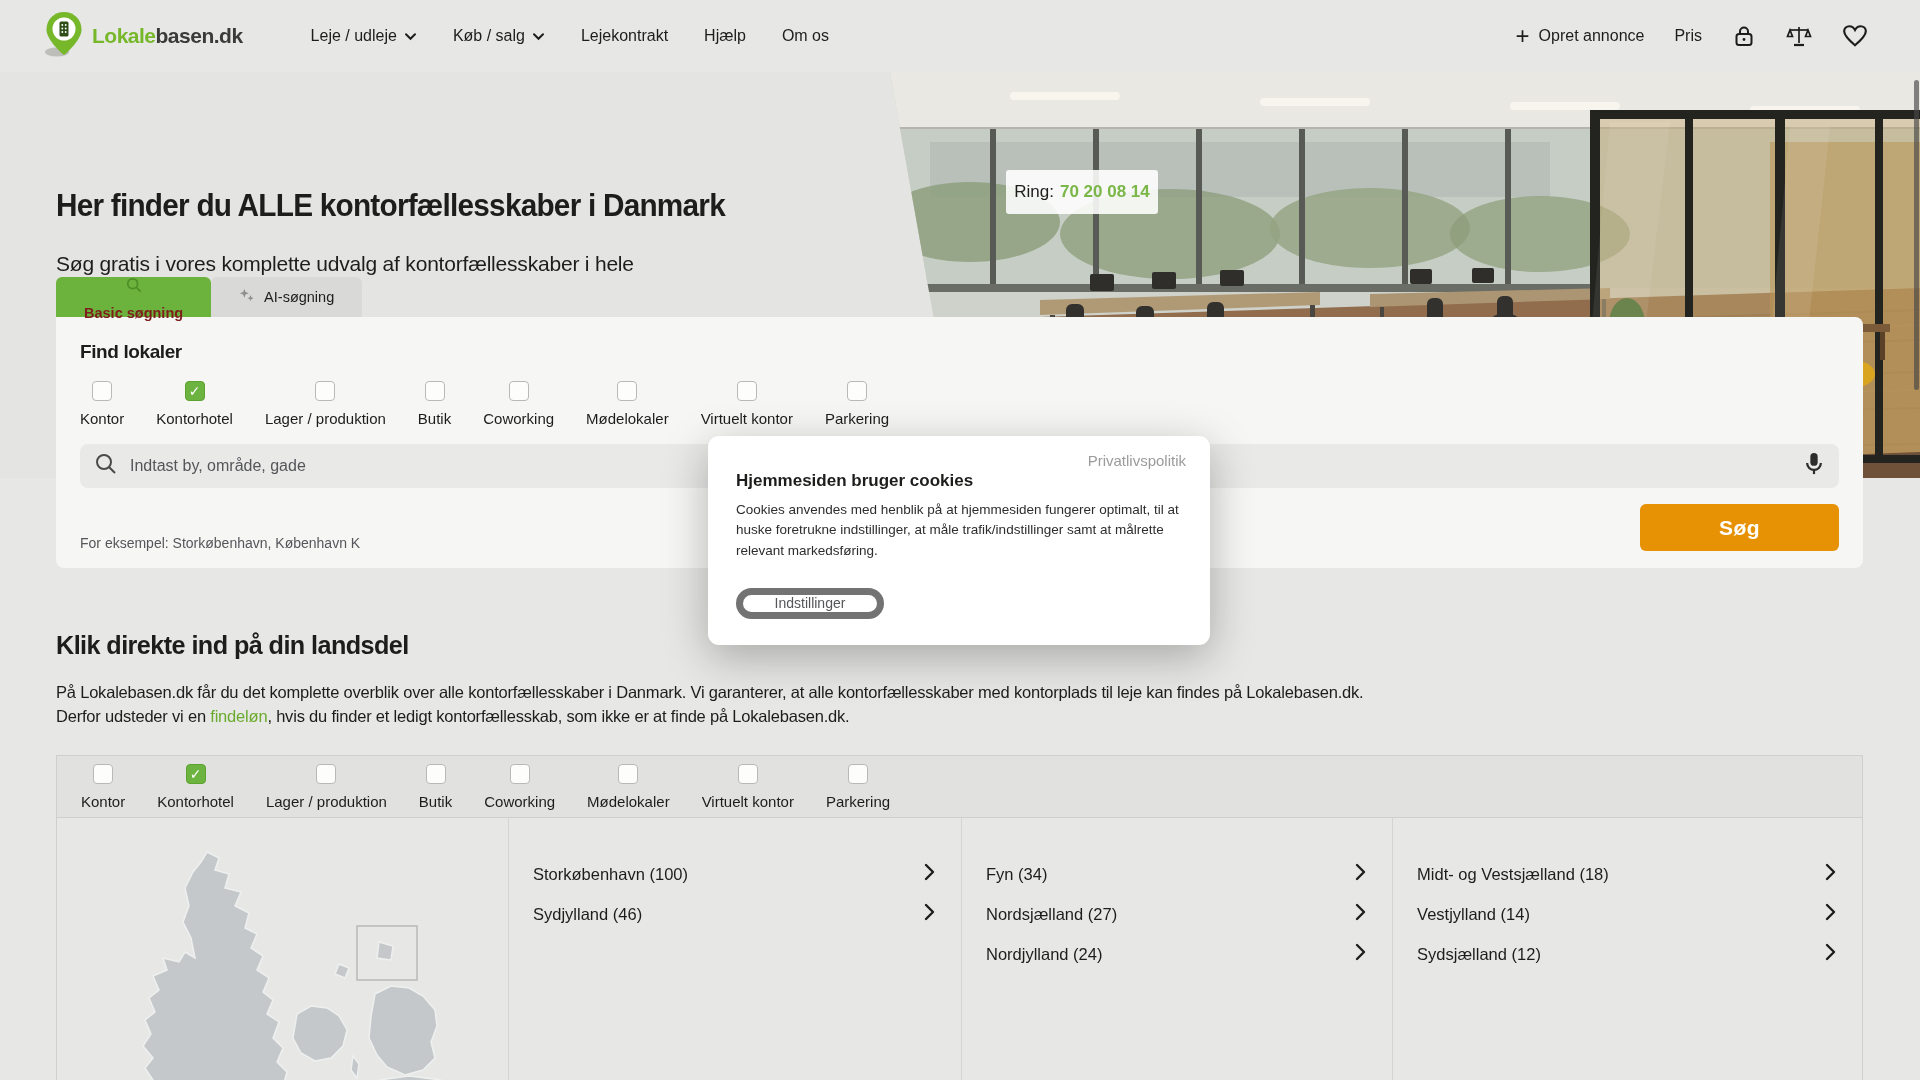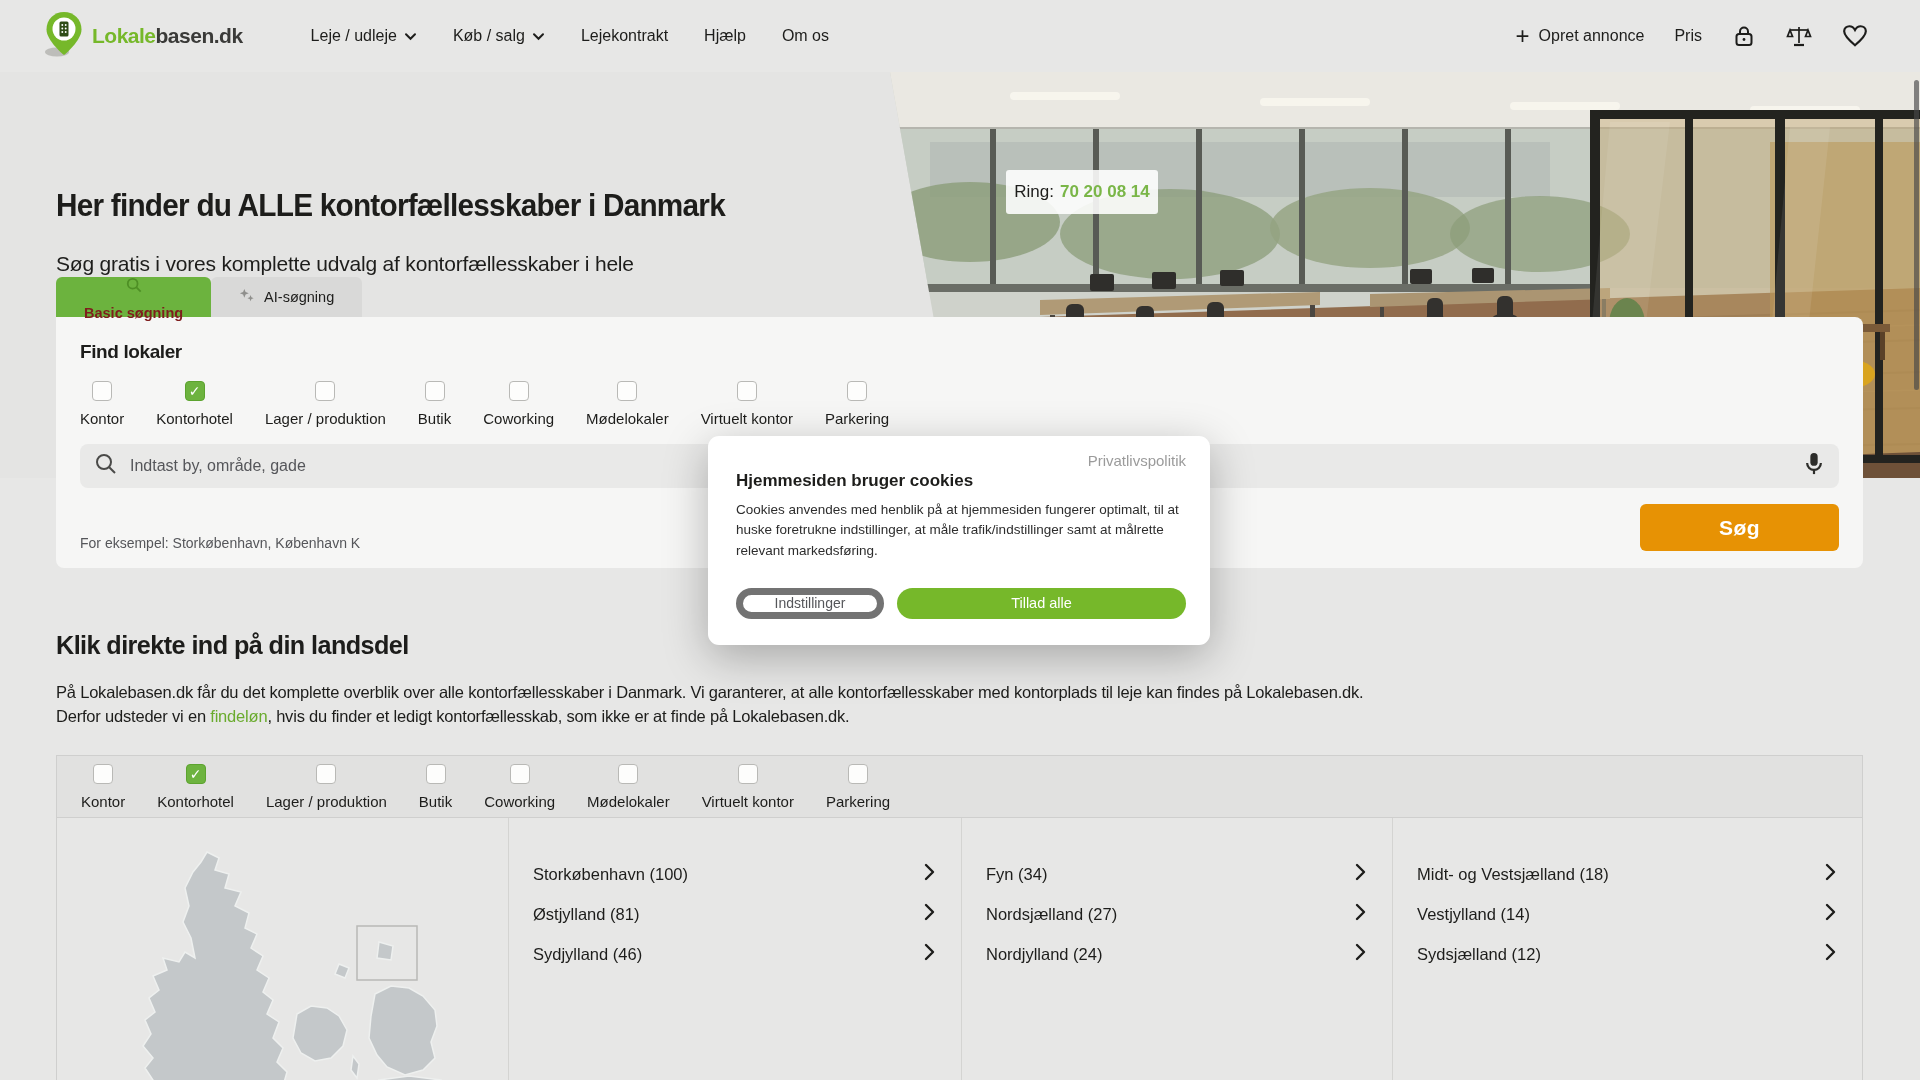--- a/index.html
+++ b/index.html
@@ -354,21 +354,20 @@
       <button class="sog-btn">Søg</button>
     </div>
   </div>
 
   <div class="cookie">
     <div class="cookie-priv">Privatlivspolitik</div>
     <div class="cookie-title">Hjemmesiden bruger cookies</div>
     <div class="cookie-body">Cookies anvendes med henblik på at hjemmesiden fungerer optimalt, til at huske foretrukne indstillinger, at måle trafik/indstillinger samt at målrette relevant markedsføring.</div>
     <div class="cookie-btns">
       <button class="btn-settings">Indstillinger</button>
-      <button class="btn-accept">Tillad alle</button>
     </div>
   </div>
 
   <h2 class="section-heading">Klik direkte ind på din landsdel</h2>
   <div class="section-intro">
     <span>På Lokalebasen.dk får du det komplette overblik over alle kontorfællesskaber i Danmark. Vi garanterer, at alle kontorfællesskaber med kontorplads til leje kan findes på Lokalebasen.dk.</span><br>
     <span>Derfor udsteder vi en </span><span class="link-green">findeløn</span><span>, hvis du finder et ledigt kontorfællesskab, som ikke er at finde på Lokalebasen.dk.</span>
   </div>
 
   <div class="regions-wrap">
@@ -425,26 +424,20 @@
         </svg>
       </div>
       <div class="region-col c1" id="region-col-0">
           <div class="region-row">
             <span>Storkøbenhavn (100)</span>
             <span style="margin-left: auto;"><svg width="11" height="18" viewBox="0 0 11 18" fill="none" stroke="#1d1d1b" stroke-width="2.4" stroke-linecap="round" stroke-linejoin="round">
                 <polyline points="2,2 9,9 2,16"></polyline>
               </svg></span>
           </div>
           <div class="region-row">
-            <span>Østjylland (81)</span>
-            <span style="margin-left: auto;"><svg width="11" height="18" viewBox="0 0 11 18" fill="none" stroke="#1d1d1b" stroke-width="2.4" stroke-linecap="round" stroke-linejoin="round">
-                <polyline points="2,2 9,9 2,16"></polyline>
-              </svg></span>
-          </div>
-          <div class="region-row">
             <span>Sydjylland (46)</span>
             <span style="margin-left: auto;"><svg width="11" height="18" viewBox="0 0 11 18" fill="none" stroke="#1d1d1b" stroke-width="2.4" stroke-linecap="round" stroke-linejoin="round">
                 <polyline points="2,2 9,9 2,16"></polyline>
               </svg></span>
           </div>
         </div>
       <div class="region-col c2" id="region-col-1">
           <div class="region-row">
             <span>Fyn (34)</span>
             <span style="margin-left: auto;"><svg width="11" height="18" viewBox="0 0 11 18" fill="none" stroke="#1d1d1b" stroke-width="2.4" stroke-linecap="round" stroke-linejoin="round">

